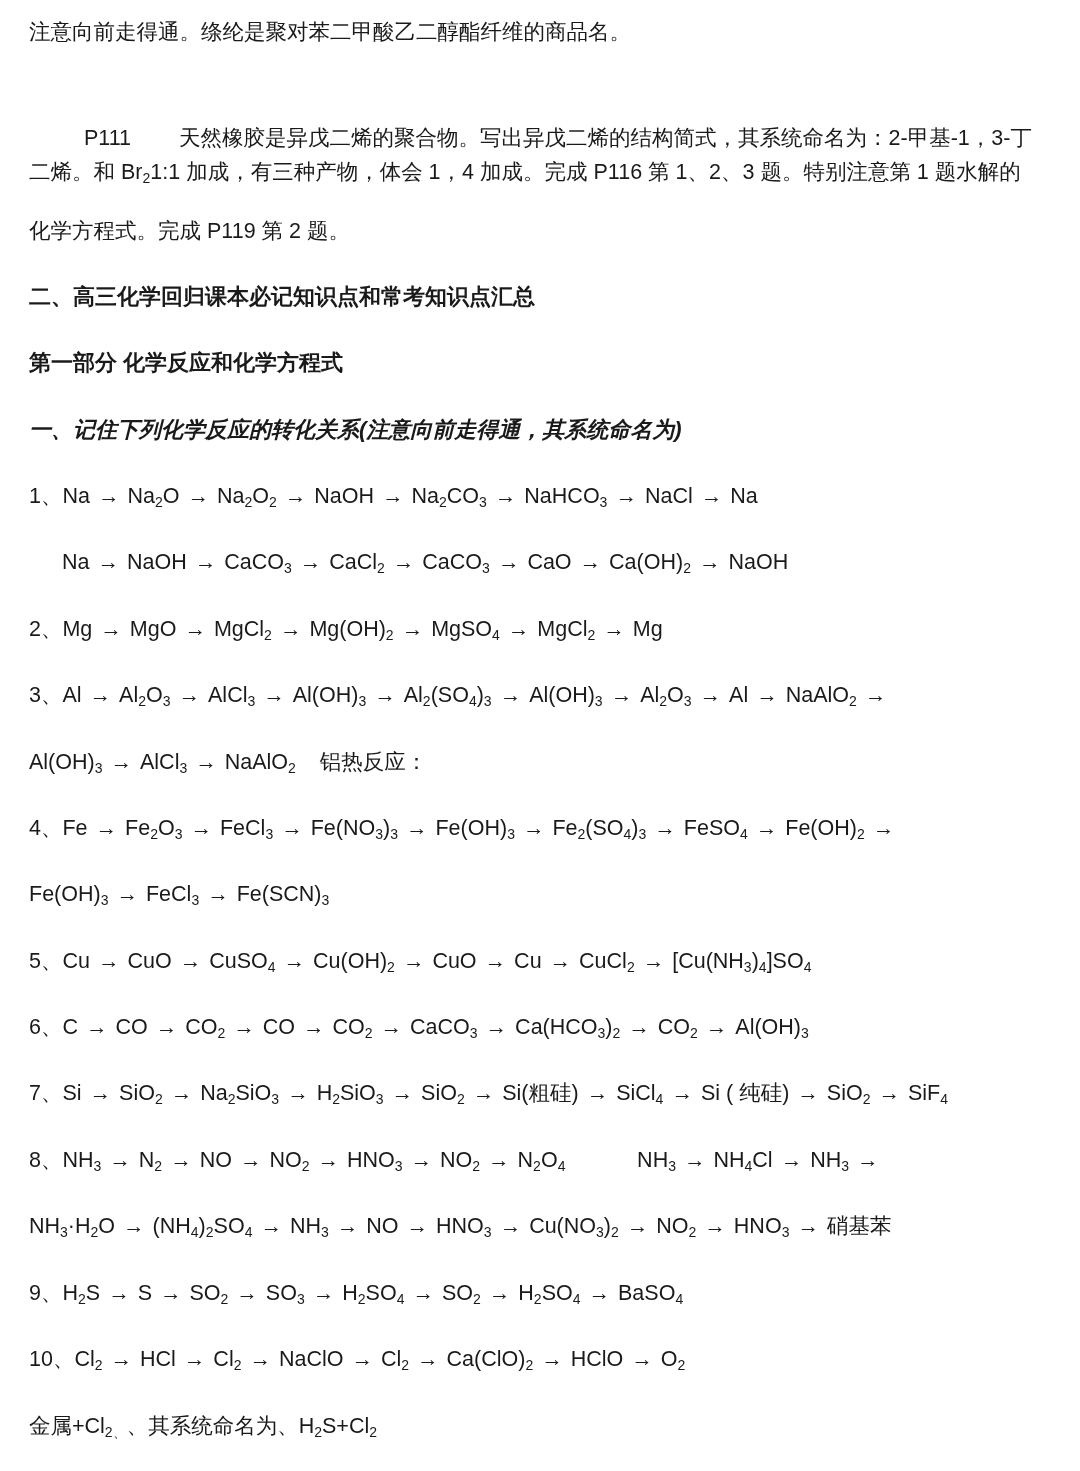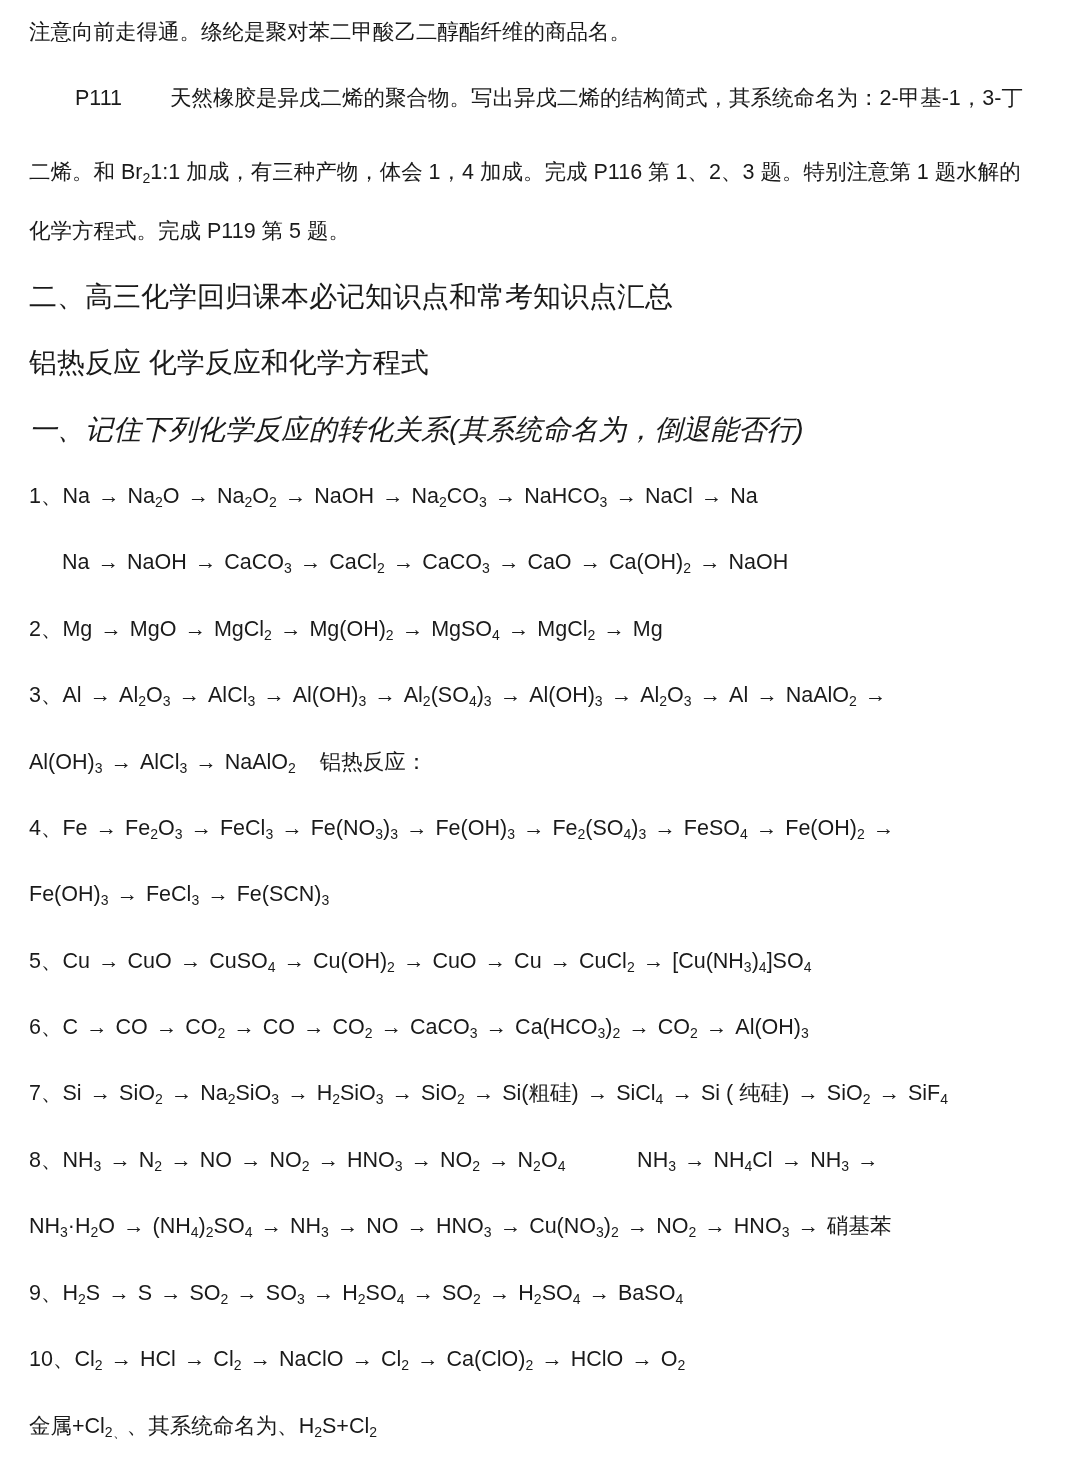--- a/index.html
+++ b/index.html
@@ -7,45 +7,45 @@
     width: 1080px; height: 1471px; overflow: hidden; position: relative;
     font-family: "Liberation Sans", "DejaVu Sans", sans-serif;
     color: #1a1a1a;
   }
   .line {
     position: absolute; left: 29px; right: 10px;
     font-size: 21.5px; line-height: 30px; white-space: nowrap;
     letter-spacing: 0px;
   }
   .indent1 { left: 62px; }
-  .p111 { left: 75px; }
-  .heading { font-weight: normal; font-size: 28px; }
+  .p111 { left: 84px; margin-top: 40px; }
+  .heading { font-weight: bold; font-size: 22px; }
   .italic { font-style: italic; }
   sub { font-size: 14px; vertical-align: -4px; line-height: 0; }
   .arrow { display: inline-block; margin: 0 8px; }
   .tab { display: inline-block; width: 48px; }
 </style>
 </head>
 <body>
 
 <div class="line" style="top:17px">注意向前走得通。绦纶是聚对苯二甲酸乙二醇酯纤维的商品名。</div>
 
 <div class="line p111" style="top:83px">
   <span>P111</span><span class="tab"></span><span>天然橡胶是异戊二烯的聚合物。写出异戊二烯的结构简式，其系统命名为：2-甲基-1，3-丁</span>
 </div>
 
 <div class="line" style="top:157px">
   <span>二烯。和 Br</span><sub>2</sub><span>1:1 加成，有三种产物，体会 1，4 加成。完成 P116 第 1、2、3 题。特别注意第 1 题水解的</span>
 </div>
 
-<div class="line" style="top:216px">化学方程式。完成 P119 第 5 题。</div>
+<div class="line" style="top:216px">化学方程式。完成 P119 第 2 题。</div>
 
 <div class="line heading" style="top:282px">二、高三化学回归课本必记知识点和常考知识点汇总</div>
-<div class="line heading" style="top:348px">铝热反应  化学反应和化学方程式</div>
-<div class="line heading italic" style="top:415px">一、记住下列化学反应的转化关系(其系统命名为，倒退能否行)</div>
+<div class="line heading" style="top:348px">第一部分  化学反应和化学方程式</div>
+<div class="line heading italic" style="top:415px">一、记住下列化学反应的转化关系(注意向前走得通，其系统命名为)</div>
 
 <div id="formula-container">
     <div class="line" style="top: 481px;"><span style="white-space: pre;"><span>1、Na</span></span><span class="arrow">→</span><span style="white-space: pre;"><span>Na</span><sub>2</sub><span>O</span></span><span class="arrow">→</span><span style="white-space: pre;"><span>Na</span><sub>2</sub><span>O</span><sub>2</sub><span></span></span><span class="arrow">→</span><span style="white-space: pre;"><span>NaOH</span></span><span class="arrow">→</span><span style="white-space: pre;"><span>Na</span><sub>2</sub><span>CO</span><sub>3</sub><span></span></span><span class="arrow">→</span><span style="white-space: pre;"><span>NaHCO</span><sub>3</sub><span></span></span><span class="arrow">→</span><span style="white-space: pre;"><span>NaCl</span></span><span class="arrow">→</span><span style="white-space: pre;"><span>Na</span></span></div>
     <div class="line indent1" style="top: 547px;"><span style="white-space: pre;"><span>Na</span></span><span class="arrow">→</span><span style="white-space: pre;"><span>NaOH</span></span><span class="arrow">→</span><span style="white-space: pre;"><span>CaCO</span><sub>3</sub><span></span></span><span class="arrow">→</span><span style="white-space: pre;"><span>CaCl</span><sub>2</sub><span></span></span><span class="arrow">→</span><span style="white-space: pre;"><span>CaCO</span><sub>3</sub><span></span></span><span class="arrow">→</span><span style="white-space: pre;"><span>CaO</span></span><span class="arrow">→</span><span style="white-space: pre;"><span>Ca(OH)</span><sub>2</sub><span></span></span><span class="arrow">→</span><span style="white-space: pre;"><span>NaOH</span></span></div>
     <div class="line" style="top: 614px;"><span style="white-space: pre;"><span>2、Mg</span></span><span class="arrow">→</span><span style="white-space: pre;"><span>MgO</span></span><span class="arrow">→</span><span style="white-space: pre;"><span>MgCl</span><sub>2</sub><span></span></span><span class="arrow">→</span><span style="white-space: pre;"><span>Mg(OH)</span><sub>2</sub><span></span></span><span class="arrow">→</span><span style="white-space: pre;"><span>MgSO</span><sub>4</sub><span></span></span><span class="arrow">→</span><span style="white-space: pre;"><span>MgCl</span><sub>2</sub><span></span></span><span class="arrow">→</span><span style="white-space: pre;"><span>Mg</span></span></div>
     <div class="line" style="top: 680px;"><span style="white-space: pre;"><span>3、Al</span></span><span class="arrow">→</span><span style="white-space: pre;"><span>Al</span><sub>2</sub><span>O</span><sub>3</sub><span></span></span><span class="arrow">→</span><span style="white-space: pre;"><span>AlCl</span><sub>3</sub><span></span></span><span class="arrow">→</span><span style="white-space: pre;"><span>Al(OH)</span><sub>3</sub><span></span></span><span class="arrow">→</span><span style="white-space: pre;"><span>Al</span><sub>2</sub><span>(SO</span><sub>4</sub><span>)</span><sub>3</sub><span></span></span><span class="arrow">→</span><span style="white-space: pre;"><span>Al(OH)</span><sub>3</sub><span></span></span><span class="arrow">→</span><span style="white-space: pre;"><span>Al</span><sub>2</sub><span>O</span><sub>3</sub><span></span></span><span class="arrow">→</span><span style="white-space: pre;"><span>Al</span></span><span class="arrow">→</span><span style="white-space: pre;"><span>NaAlO</span><sub>2</sub><span></span></span><span class="arrow">→</span></div>
     <div class="line" style="top: 747px;"><span style="white-space: pre;"><span>Al(OH)</span><sub>3</sub><span></span></span><span class="arrow">→</span><span style="white-space: pre;"><span>AlCl</span><sub>3</sub><span></span></span><span class="arrow">→</span><span style="white-space: pre;"><span>NaAlO</span><sub>2</sub><span></span></span><span style="white-space: pre;"><span>    铝热反应：</span></span></div>
     <div class="line" style="top: 813px;"><span style="white-space: pre;"><span>4、Fe</span></span><span class="arrow">→</span><span style="white-space: pre;"><span>Fe</span><sub>2</sub><span>O</span><sub>3</sub><span></span></span><span class="arrow">→</span><span style="white-space: pre;"><span>FeCl</span><sub>3</sub><span></span></span><span class="arrow">→</span><span style="white-space: pre;"><span>Fe(NO</span><sub>3</sub><span>)</span><sub>3</sub><span></span></span><span class="arrow">→</span><span style="white-space: pre;"><span>Fe(OH)</span><sub>3</sub><span></span></span><span class="arrow">→</span><span style="white-space: pre;"><span>Fe</span><sub>2</sub><span>(SO</span><sub>4</sub><span>)</span><sub>3</sub><span></span></span><span class="arrow">→</span><span style="white-space: pre;"><span>FeSO</span><sub>4</sub><span></span></span><span class="arrow">→</span><span style="white-space: pre;"><span>Fe(OH)</span><sub>2</sub><span></span></span><span class="arrow">→</span></div>
     <div class="line" style="top: 879px;"><span style="white-space: pre;"><span>Fe(OH)</span><sub>3</sub><span></span></span><span class="arrow">→</span><span style="white-space: pre;"><span>FeCl</span><sub>3</sub><span></span></span><span class="arrow">→</span><span style="white-space: pre;"><span>Fe(SCN)</span><sub>3</sub><span></span></span></div>
     <div class="line" style="top: 946px;"><span style="white-space: pre;"><span>5、Cu</span></span><span class="arrow">→</span><span style="white-space: pre;"><span>CuO</span></span><span class="arrow">→</span><span style="white-space: pre;"><span>CuSO</span><sub>4</sub><span></span></span><span class="arrow">→</span><span style="white-space: pre;"><span>Cu(OH)</span><sub>2</sub><span></span></span><span class="arrow">→</span><span style="white-space: pre;"><span>CuO</span></span><span class="arrow">→</span><span style="white-space: pre;"><span>Cu</span></span><span class="arrow">→</span><span style="white-space: pre;"><span>CuCl</span><sub>2</sub><span></span></span><span class="arrow">→</span><span style="white-space: pre;"><span>[Cu(NH</span><sub>3</sub><span>)</span><sub>4</sub><span>]SO</span><sub>4</sub><span></span></span></div>

